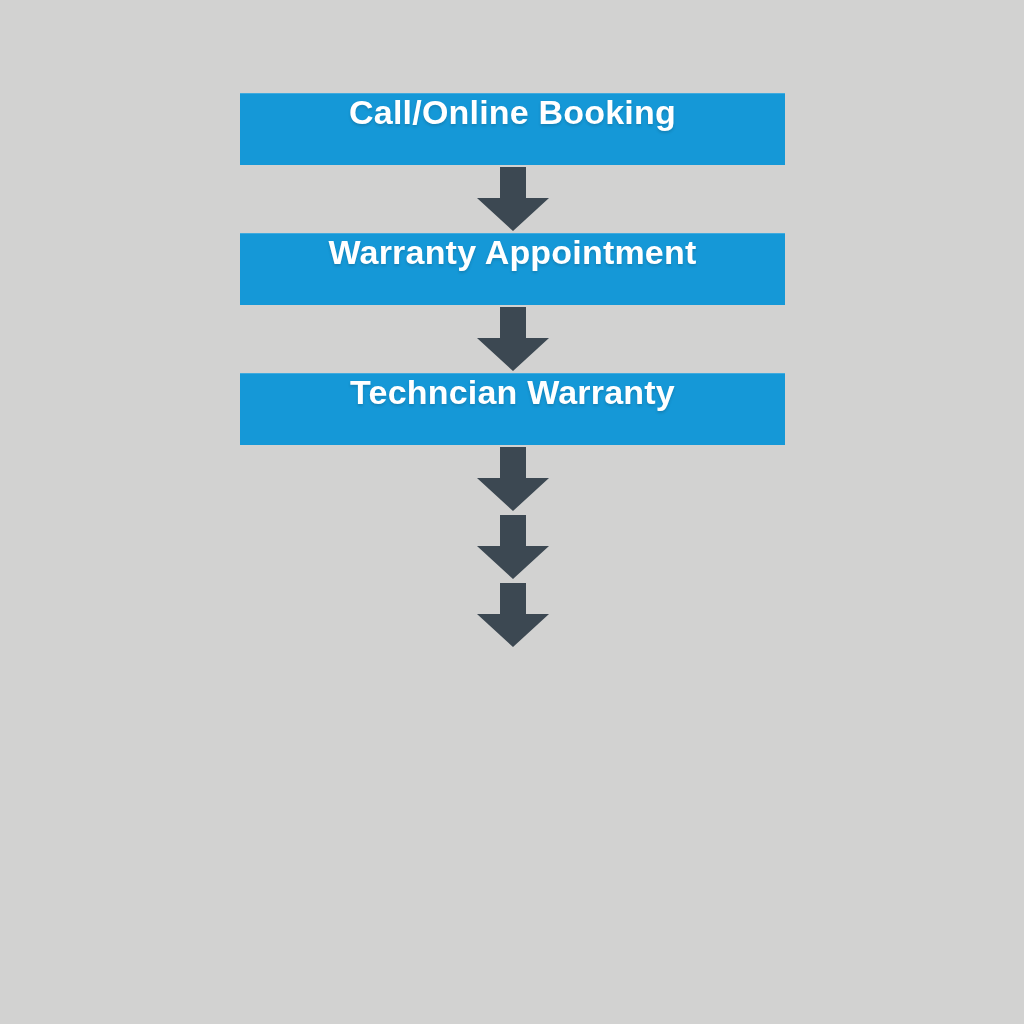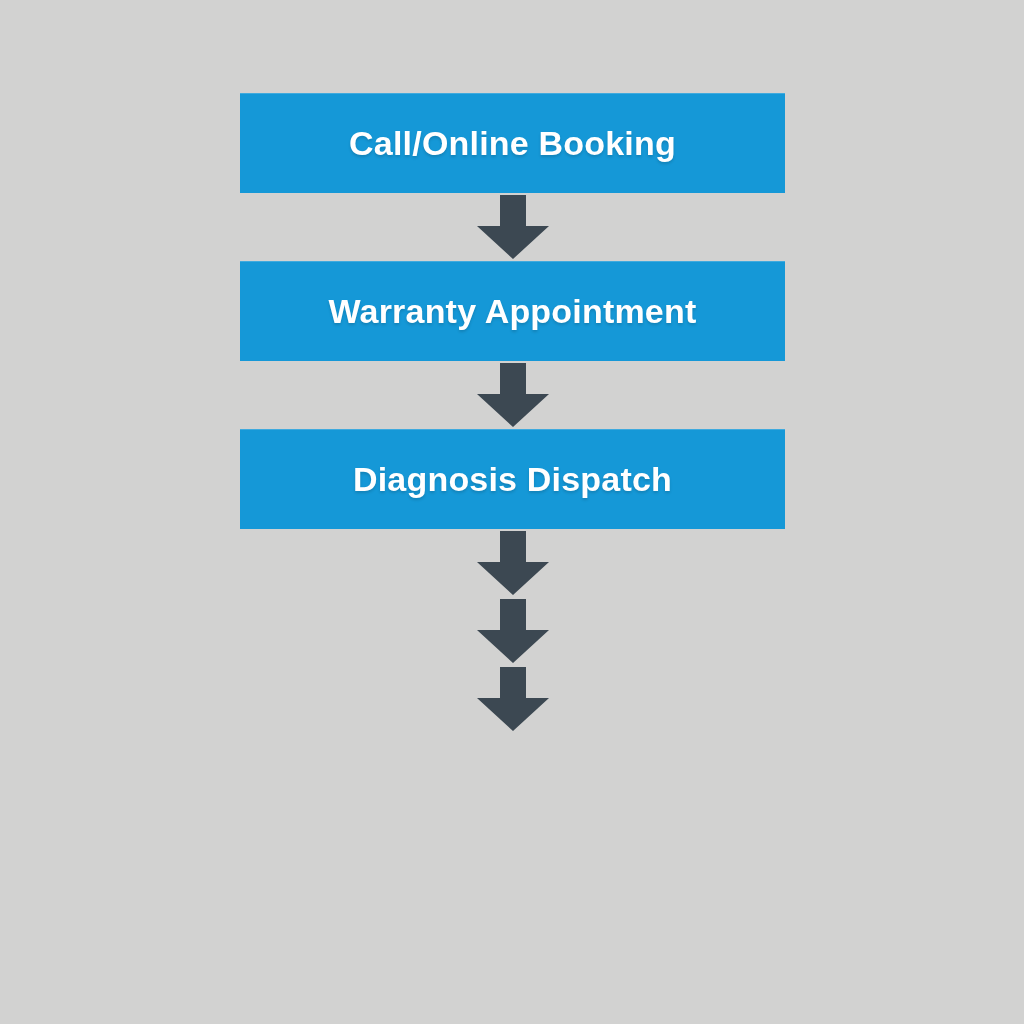--- a/index.html
+++ b/index.html
@@ -24,24 +24,24 @@
     position: absolute;
     left: 240px;
     top: 93px;
     width: 545px;
     display: flex;
     flex-direction: column;
     align-items: center;
   }
   .step {
     width: 545px;
-    height: 100px;
+    height: 72px;
     background: var(--box-fill);
     display: flex;
-    align-items: center;
+    align-items: flex-start;
     justify-content: center;
     box-shadow: inset 0 1px 0 rgba(255,255,255,0.18);
   }
   .step-label {
     color: var(--box-text);
     font-size: 34px;
     font-weight: bold;
     letter-spacing: 0.2px;
     text-shadow: 0 2px 3px rgba(0,0,0,0.15);
     white-space: nowrap;
@@ -72,21 +72,21 @@
 
     <div class="step">
       <span class="step-label">Warranty Appointment</span>
     </div>
 
     <svg class="arrow" viewBox="0 0 74 64" aria-hidden="true">
       <path d="M24,0 L50,0 L50,31 L73,31 L37,64 L1,31 L24,31 Z"></path>
     </svg>
 
     <div class="step">
-      <span class="step-label">Diagnosis Dispatch</span>
+      <span class="step-label">Techncian Warranty</span>
     </div>
 
     <svg class="arrow" viewBox="0 0 74 64" aria-hidden="true">
       <path d="M24,0 L50,0 L50,31 L73,31 L37,64 L1,31 L24,31 Z"></path>
     </svg>
 
 
     <svg class="arrow" viewBox="0 0 74 64" aria-hidden="true">
       <path d="M24,0 L50,0 L50,31 L73,31 L37,64 L1,31 L24,31 Z"></path>
     </svg>

